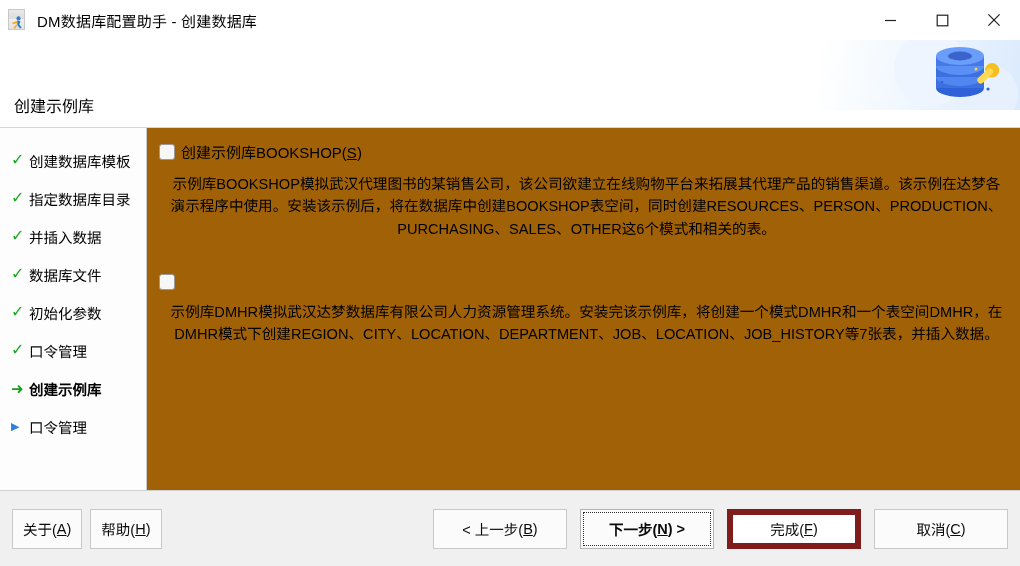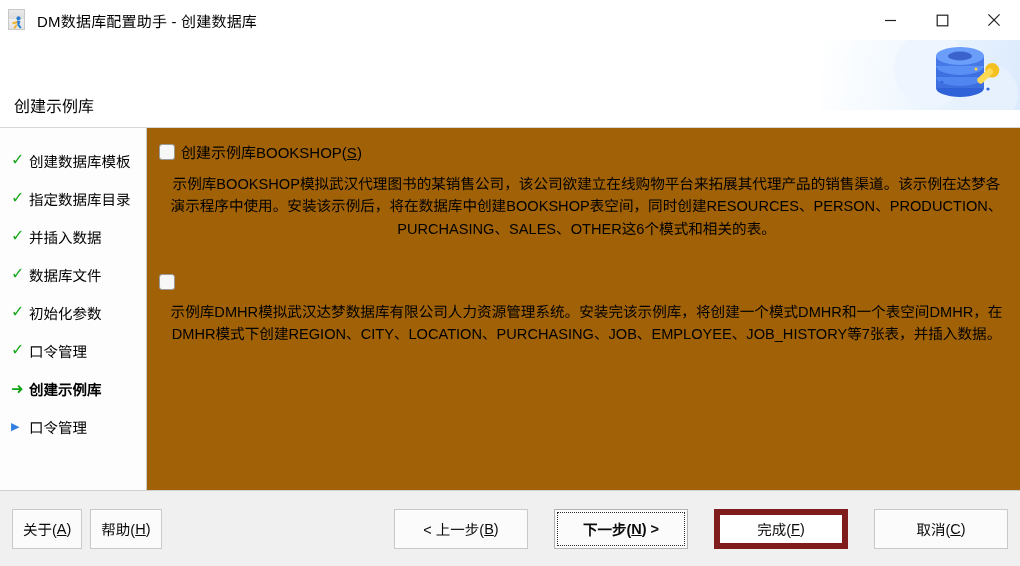--- a/index.html
+++ b/index.html
@@ -158,21 +158,21 @@
     height: 76px; min-height: 76px;
     background: #f0f0f0;
     border-top: 1px solid #d0d0d0;
     display: flex; align-items: center;
     padding: 0 12px;
     position: relative;
   }
   .footer-left { display: flex; gap: 8px; }
   .footer-right {
     position: absolute; right: 12px;
-    display: flex; gap: 26px;
+    display: flex; gap: 13px;
   }
   .btn {
     height: 40px;
     min-width: 84px;
     padding: 0 14px;
     font-size: 14.5px;
     font-family: inherit;
     color: #0a0a0a;
     background: #fbfbfb;
     border: 1px solid #c9c9c9;
@@ -299,21 +299,21 @@
 
       <div class="opt-row">
         <span class="cbx"></span>
         <span class="opt-label"><span>创建示例库BOOKSHOP(</span><span class="mn">S</span><span>)</span></span>
       </div>
       <p class="desc">示例库BOOKSHOP模拟武汉代理图书的某销售公司，该公司欲建立在线购物平台来拓展其代理产品的销售渠道。该示例在达梦各演示程序中使用。安装该示例后，将在数据库中创建BOOKSHOP表空间，同时创建RESOURCES、PERSON、PRODUCTION、PURCHASING、SALES、OTHER这6个模式和相关的表。</p>
 
       <div class="opt-row">
         <span class="cbx"></span>
       </div>
-      <p class="desc">示例库DMHR模拟武汉达梦数据库有限公司人力资源管理系统。安装完该示例库，将创建一个模式DMHR和一个表空间DMHR，在DMHR模式下创建REGION、CITY、LOCATION、PURCHASING、JOB、EMPLOYEE、JOB_HISTORY等7张表，并插入数据。</p>
+      <p class="desc">示例库DMHR模拟武汉达梦数据库有限公司人力资源管理系统。安装完该示例库，将创建一个模式DMHR和一个表空间DMHR，在DMHR模式下创建REGION、CITY、LOCATION、DEPARTMENT、JOB、LOCATION、JOB_HISTORY等7张表，并插入数据。</p>
 
     </div>
   </div>
 
   <div class="footer">
     <div class="footer-left">
       <div class="btn small">
           <span>关于(</span>
           <span class="mn">A</span>
           <span>)</span>

